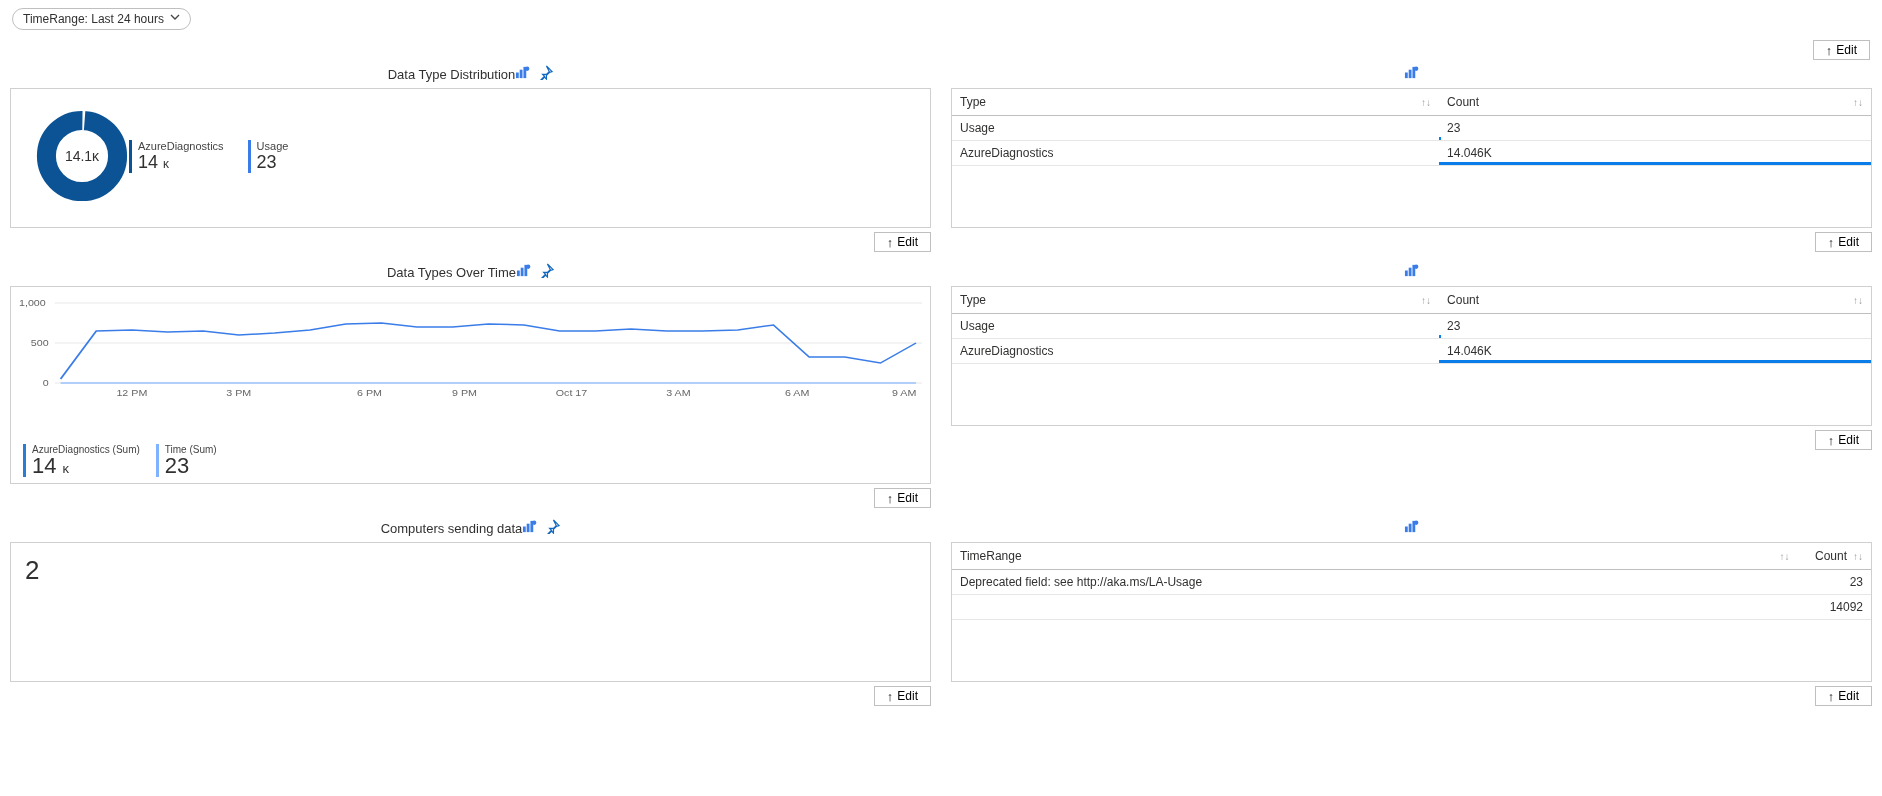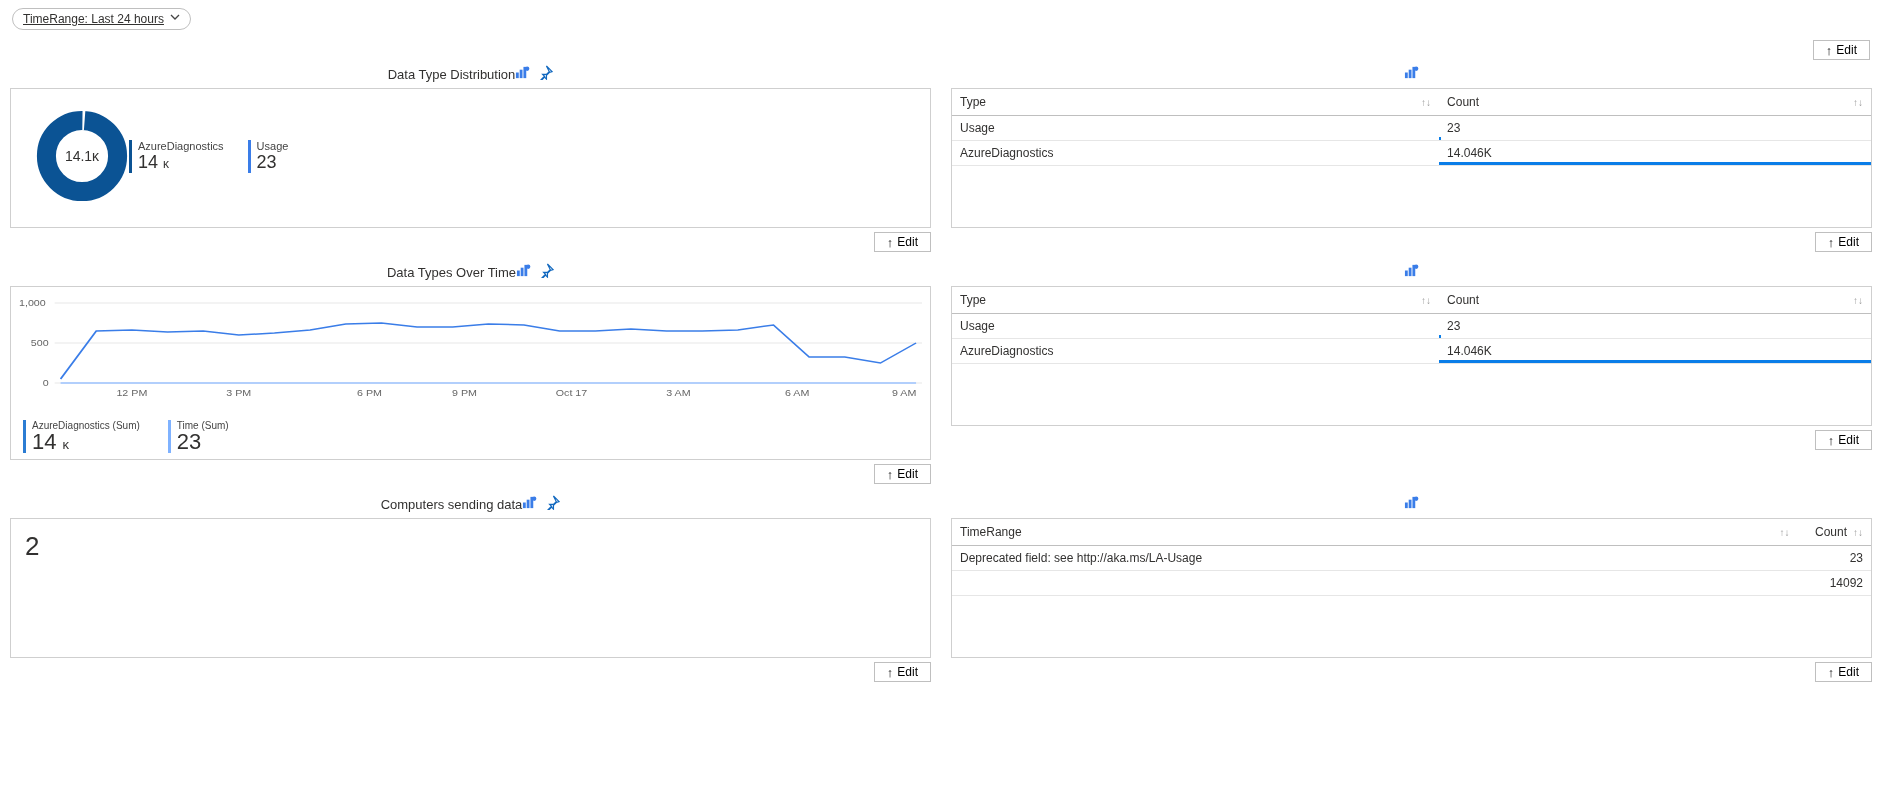--- a/index.html
+++ b/index.html
@@ -14,21 +14,20 @@
   .pill {
     display: inline-flex;
     align-items: flex-start;
     border: 1px solid #bfbfbf;
     border-radius: 16px;
     padding: 3px 10px;
     font-size: 12px;
     cursor: pointer;
     margin: 2px 0 10px 6px;
     background: #fff;
-    text-decoration: underline;
   }
   .pill svg { margin-left: 6px; }
   .top-edit-wrap {
     text-align: right;
     padding: 0 6px 4px 0;
   }
   .edit-btn {
     display: inline-flex;
     align-items: center;
     border: 1px solid #bfbfbf;
@@ -92,21 +91,21 @@
   .sort-ic { color:#9a9a9a; font-size:10px; }
   .bar-cell { position:relative; }
   .bar-bg {
     position:absolute; left:0; right:0; bottom:0; height:3px;
   }
   .bar-fill { height:3px; background:#0a7de8; }
   .count-col .txt { position:relative; z-index:1; }
 
   
   .linechart { width:100%; height:120px; }
-  .line-legend { display:flex; gap:28px; padding:4px 0 0 4px; }
+  .line-legend { display:flex; gap:16px; padding:4px 0 0 4px;margin-top:24px; }
   .line-legend .ll { display:flex; flex-direction:column; border-left:3px solid #2b7cd3; padding-left:6px; }
   .line-legend .ll.sec { border-left-color:#7fb2ff; }
   .line-legend .lbl { font-size:10px; color:#444; }
   .line-legend .val { font-size:22px; line-height:1; }
   .line-legend .val .suf { font-size:13px; }
 
   .bignum { font-size:26px; font-weight:300; padding:2px 4px; }
 
   th.count-h { width:47%; }
   th.count-h2 { width:8%; text-align:right; }

